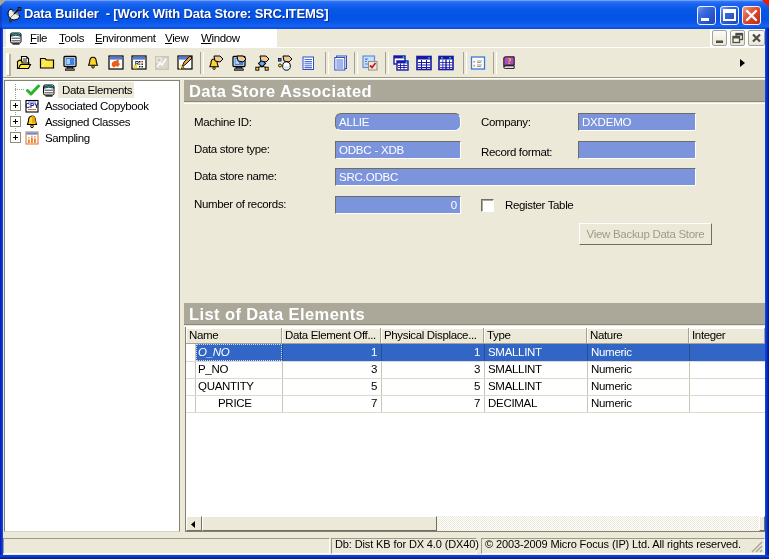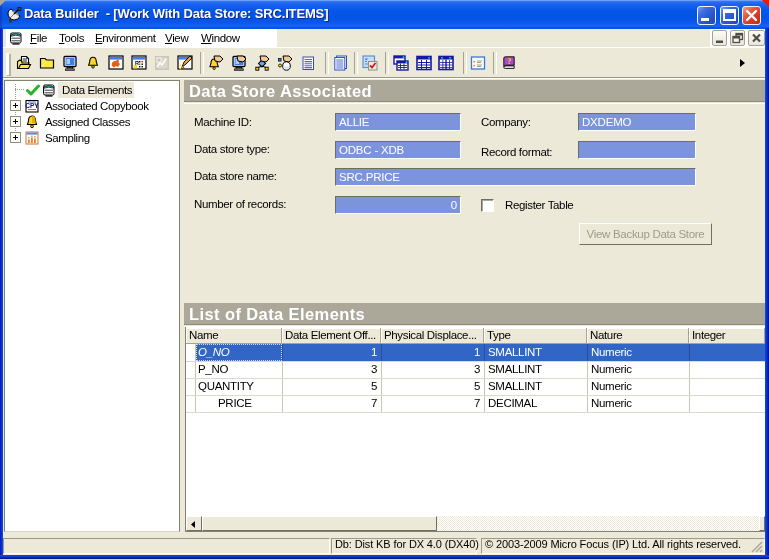--- a/index.html
+++ b/index.html
@@ -355,25 +355,25 @@
   <div class="ab sechdr" style="top:80px;">
     <span>Data Store Associated</span>
   </div>
   <div class="ab whiteline" style="top:103px;"></div>
   <div class="ab flabel" style="left:194px;top:116px;">Machine ID:</div>
   <div class="ab flabel" style="left:481px;top:116px;">Company:</div>
   <div class="ab flabel" style="left:194px;top:143px;">Data store type:</div>
   <div class="ab flabel" style="left:481px;top:146px;">Record format:</div>
   <div class="ab flabel" style="left:194px;top:170px;">Data store name:</div>
   <div class="ab flabel" style="left:194px;top:198px;">Number of records:</div>
-  <div class="ab field" style="left:335px;top:113px;width:126px;height:18px;">ALLIE</div>
+  <div class="ab field" style="left:335px;top:113px;width:126px;height:18px;border-radius:6px;">ALLIE</div>
   <div class="ab field" style="left:578px;top:113px;width:118px;height:18px;">DXDEMO</div>
   <div class="ab field" style="left:335px;top:141px;width:126px;height:18px;">ODBC - XDB</div>
   <div class="ab field" style="left:578px;top:141px;width:118px;height:18px;"></div>
-  <div class="ab field" style="left:335px;top:168px;width:361px;height:18px;">SRC.PRICE</div>
+  <div class="ab field" style="left:335px;top:168px;width:361px;height:18px;">SRC.ODBC</div>
   <div class="ab field" style="left:335px;top:196px;width:126px;height:18px;text-align:right;">0</div>
   <div class="ab" id="cb"></div>
   <div class="ab flabel" style="left:505px;top:199px;">Register Table</div>
   <div class="ab" id="backupbtn">View Backup Data Store</div>
 
   <div class="ab sechdr" style="top:303px;">
     <span>List of Data Elements</span>
   </div>
   <div class="ab whiteline" style="top:326px;"></div>
   <div class="ab" id="tablepanel"></div>

